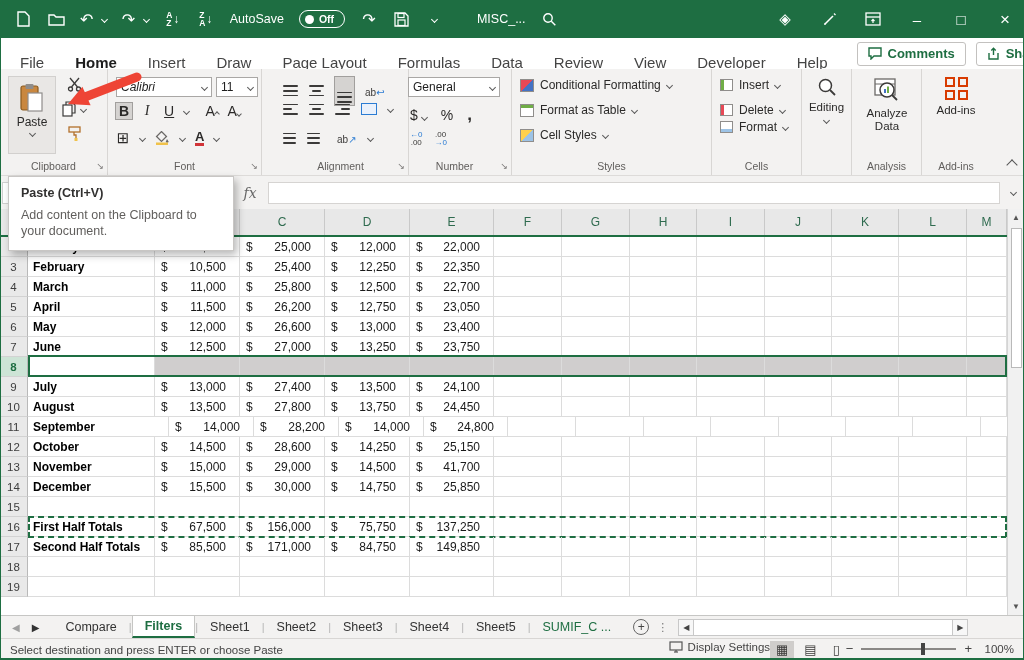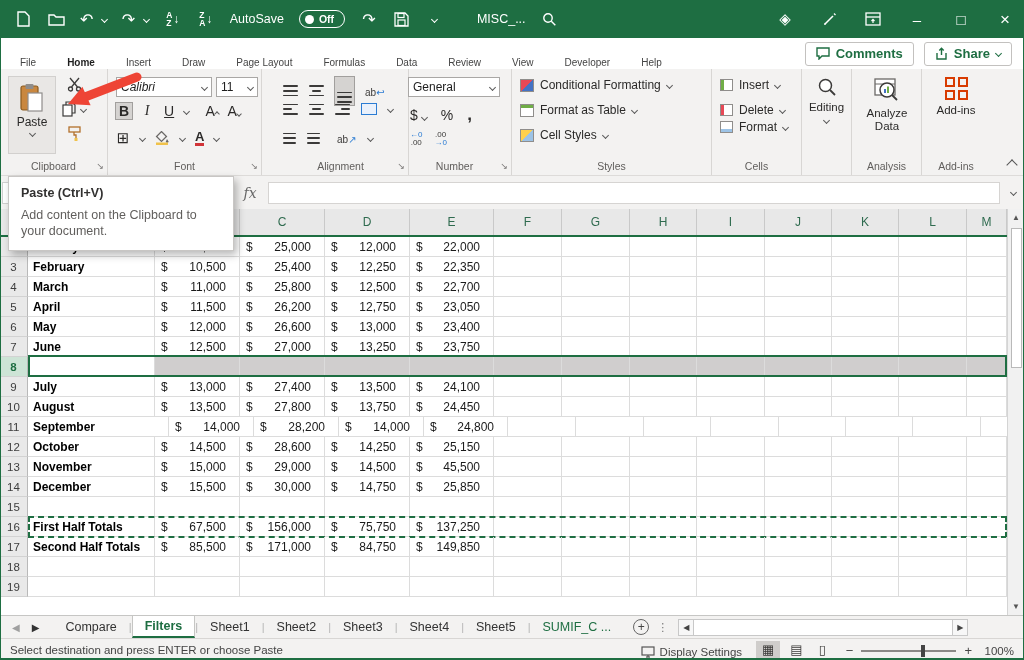--- a/index.html
+++ b/index.html
@@ -23,21 +23,21 @@
     align-items:center; padding:0 5px; gap:5px; }
   .toggle .dot { width:9px; height:9px; background:#fff; border-radius:50%; }
   .toggle .tl { font-size:10.5px; font-weight:bold; }
   .fname { font-size:12.5px; margin-left:18px; }
   .tb-right { margin-left:auto; display:flex; align-items:center; gap:26px; }
   .winbtn { font-size:15px; line-height:1; }
 
   
   .tabrow { top:38px; height:31px; background:#ffffff; display:flex; align-items:center;
     padding:0 12px 0 18px; gap:27px; }
-  .rtab { font-size:10px; color:#444; padding:6px 2px 5px; position:relative; white-space:nowrap;margin-top:16px; }
+  .rtab { font-size:15px; color:#444; padding:6px 2px 5px; position:relative; white-space:nowrap;margin-top:16px; }
   .rtab.active { font-weight:bold; color:#1e1e1e; }
   .rtab.active::after { content:''; position:absolute; left:0; right:0; bottom:0;
     height:3px; background:#1e6e42; border-radius:2px; }
   .topbtn { display:flex; align-items:center; gap:6px; border:1px solid #c3c1bf; border-radius:3px;
     height:24px; padding:0 10px; color:#1e6e42; font-weight:bold; font-size:13px; background:#fff; white-space:nowrap; }
   .tr-right { margin-left:auto; display:flex; align-items:center; gap:10px; }
 
   
   .ribbon { top:69px; height:107px; background:#f3f2f1; border-bottom:1px solid #dddbd9; }
   .grp { position:absolute; top:0; bottom:0; border-right:1px solid #d8d6d4; }
@@ -163,21 +163,21 @@
     display:flex; align-items:center; justify-content:center; align-self:center; margin-left:10px; line-height:1; }
   .kebab { align-self:center; margin:0 8px; color:#777; font-size:11px; }
   .hscroll { align-self:center; display:flex; align-items:center; height:17px; margin-left:2px; }
   .hsb { width:16px; height:17px; background:#f7f7f7; border:1px solid #c8c8c8; font-size:8px; color:#444;
     display:flex; align-items:center; justify-content:center; }
   .htrack { width:258px; height:17px; background:#fff; border:1px solid #c8c8c8; border-left:none; border-right:none; }
 
   
   .status { top:638px; height:22px; background:#f3f2f1; border-top:1px solid #d8d6d4; display:flex;
     align-items:center; padding:0 10px; font-size:11.5px; color:#444; }
-  .st-right { margin-left:auto; display:flex; align-items:flex-end; gap:14px; }
+  .st-right { margin-left:auto; display:flex; align-items:flex-start; }
   .vic { font-size:13px; color:#3b3a39; padding:1px 6px; }
   .vic.active { background:#cfcdcb; }
   .zoomtrack { width:95px; height:2px; background:#8a8886; position:relative; }
   .zoomthumb { position:absolute; left:63%; top:-5px; width:4px; height:12px; background:#444; }
   .zoompct { font-size:11.5px; color:#444; width:34px; text-align:right; }
 
   .frame { position:absolute; inset:0; border-left:1px solid #1e6e42; border-right:1px solid #1e6e42;
     border-bottom:2px solid #1e6e42; pointer-events:none; z-index:99; }
 
   svg { display:block; }
@@ -874,21 +874,21 @@
         <div class="cell money" style="width: 85px;">
           <span>$</span>
           <span>29,000</span>
         </div>
         <div class="cell money" style="width: 85px;">
           <span>$</span>
           <span>14,500</span>
         </div>
         <div class="cell money" style="width: 84px;">
           <span>$</span>
-          <span>45,500</span>
+          <span>41,700</span>
         </div>
         <div class="cell" style="width: 68px;"></div>
         <div class="cell" style="width: 68px;"></div>
         <div class="cell" style="width: 67px;"></div>
         <div class="cell" style="width: 68px;"></div>
         <div class="cell" style="width: 67px;"></div>
         <div class="cell" style="width: 67px;"></div>
         <div class="cell" style="width: 68px;"></div>
         <div class="cell" style="width: 40px;"></div>
       </div>

